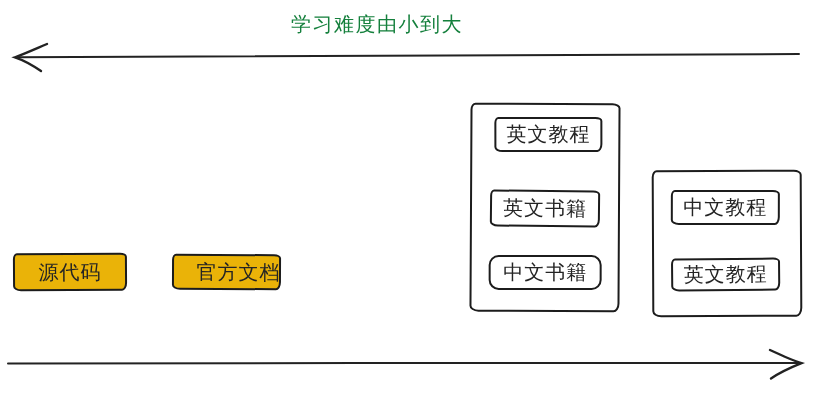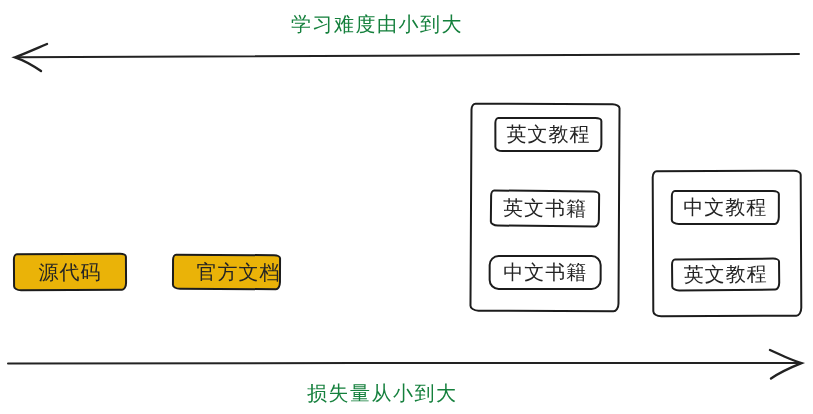--- a/index.html
+++ b/index.html
@@ -117,15 +117,14 @@
 
   <div class="group-box" id="group-2">
     <div class="sketch-box" id="box-chinese-tutorial">
       <span>中文教程</span>
     </div>
     <div class="sketch-box" id="box-chinese-blog">
       <span>英文教程</span>
     </div>
   </div>
 
-  <div class="axis-label" id="bottom-axis-label">损失量从小到大</div>
 
 </div>
 
 </body></html>

